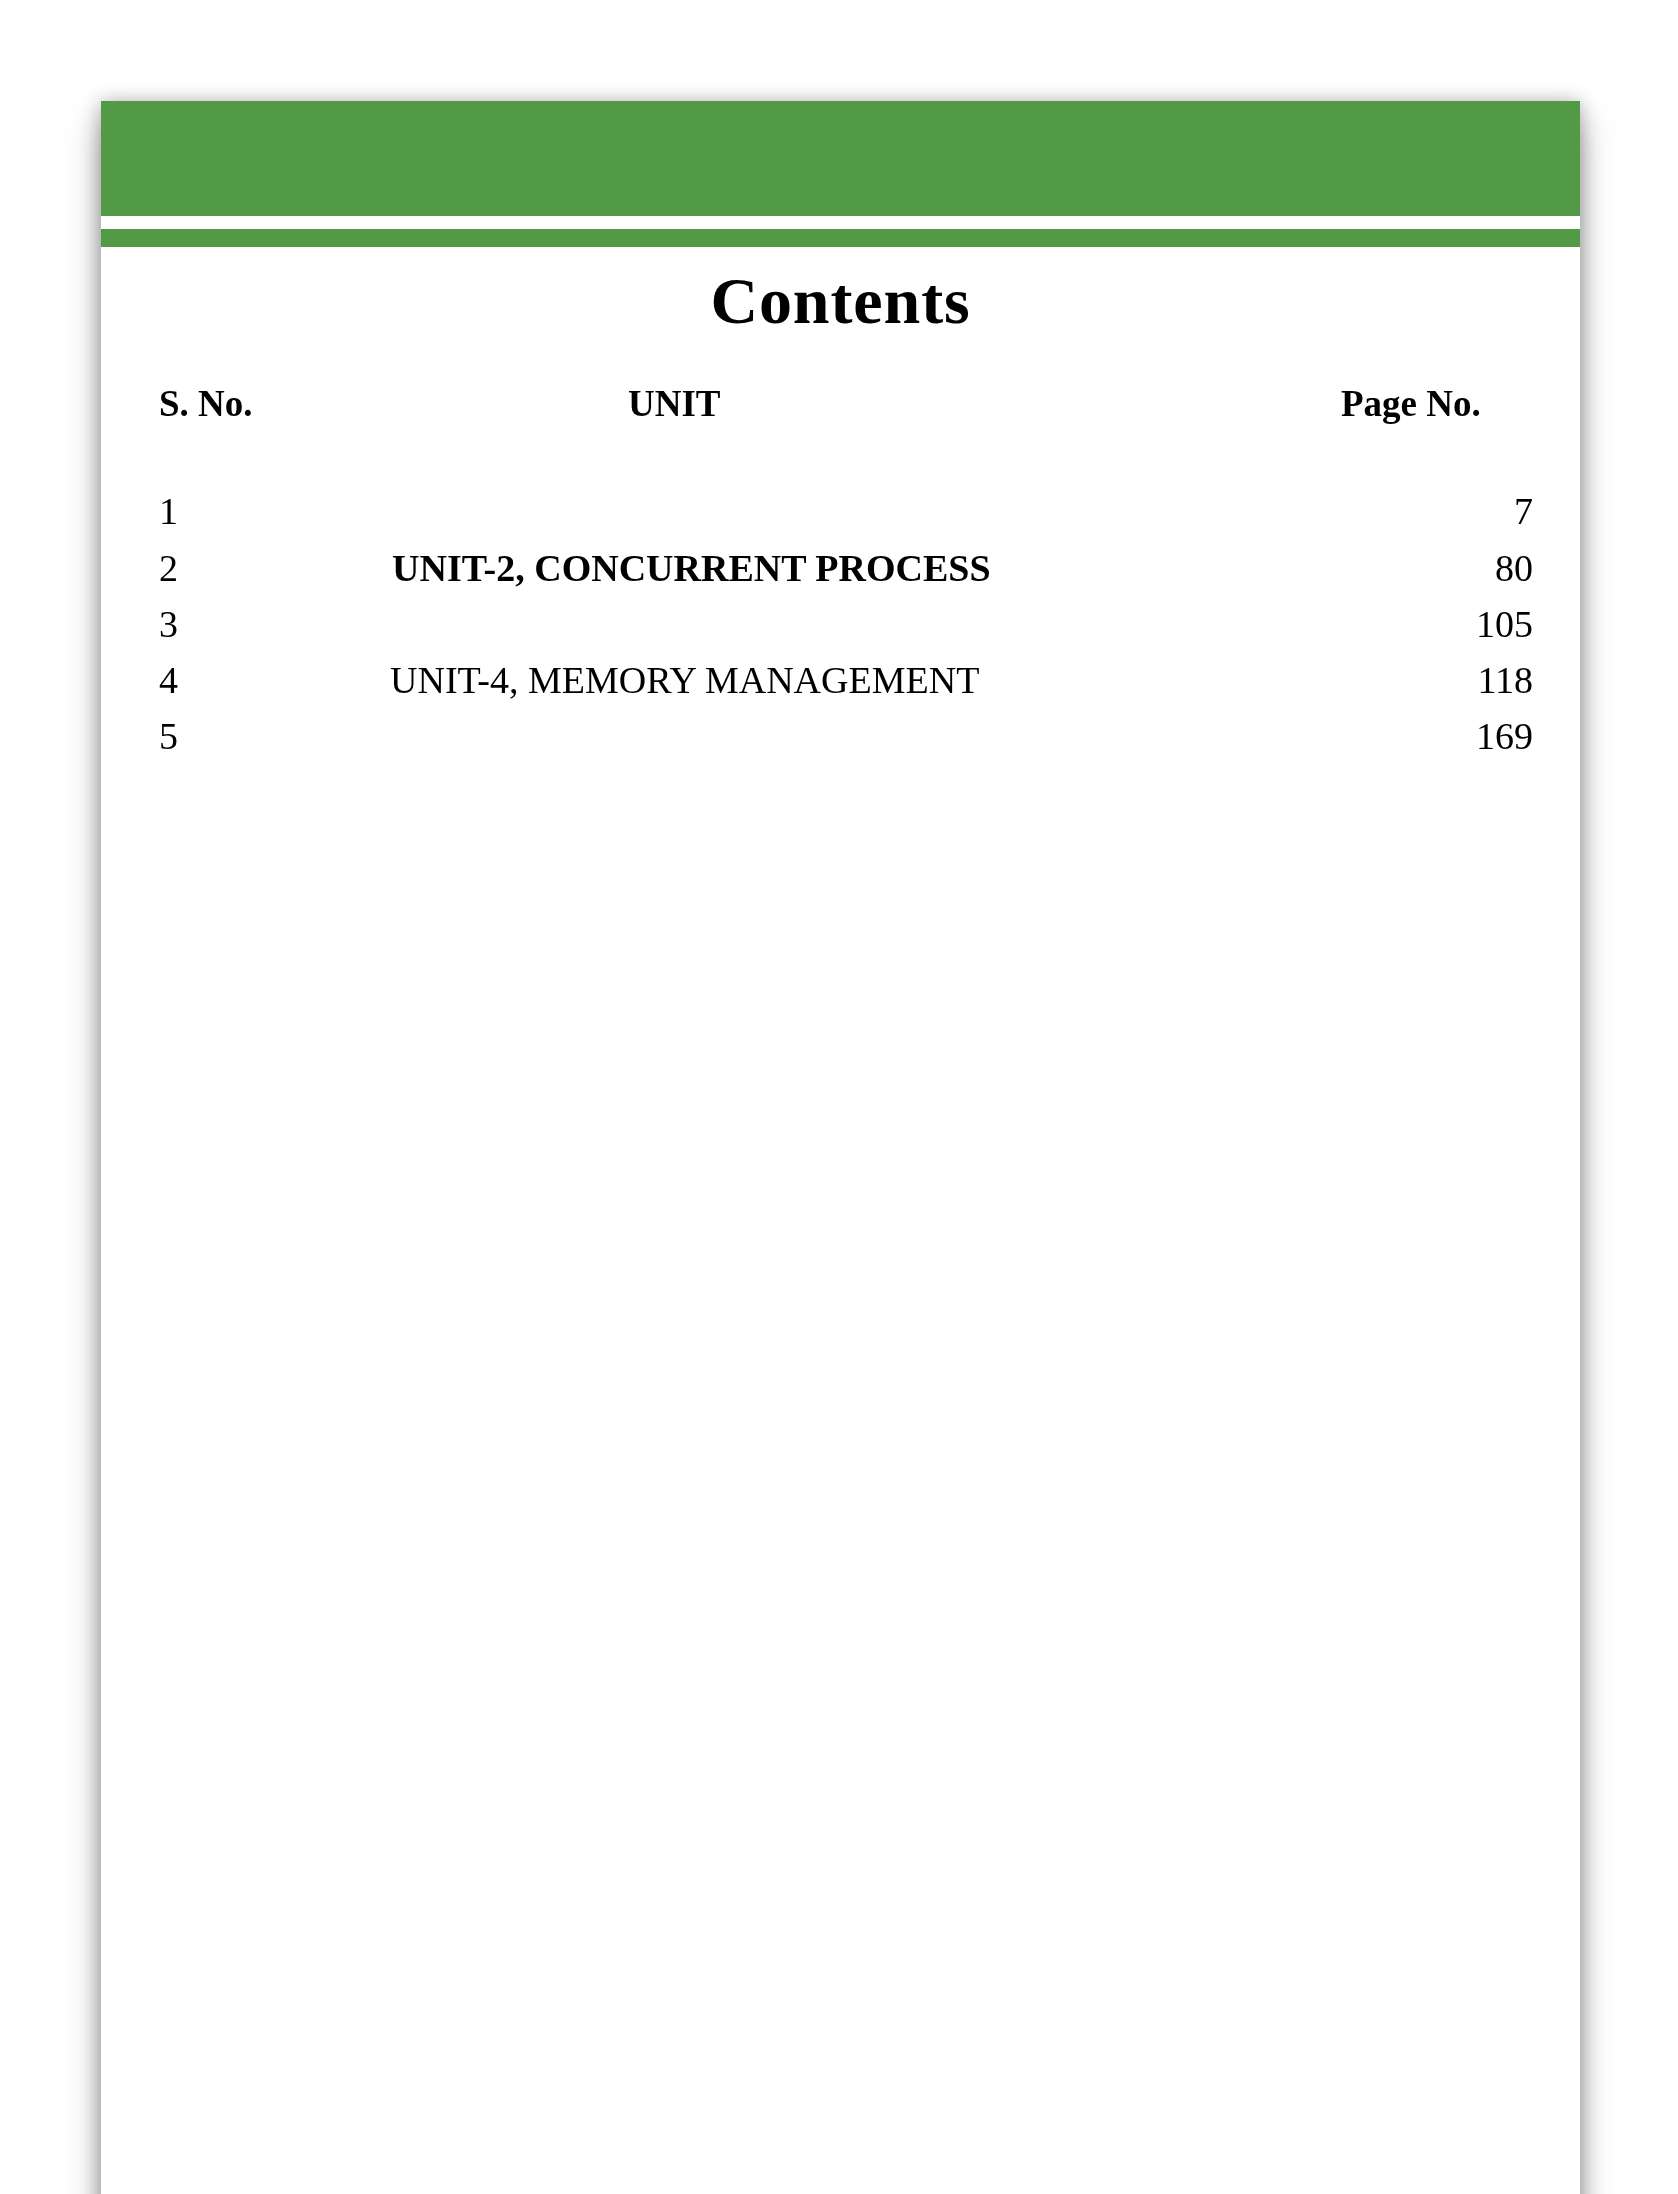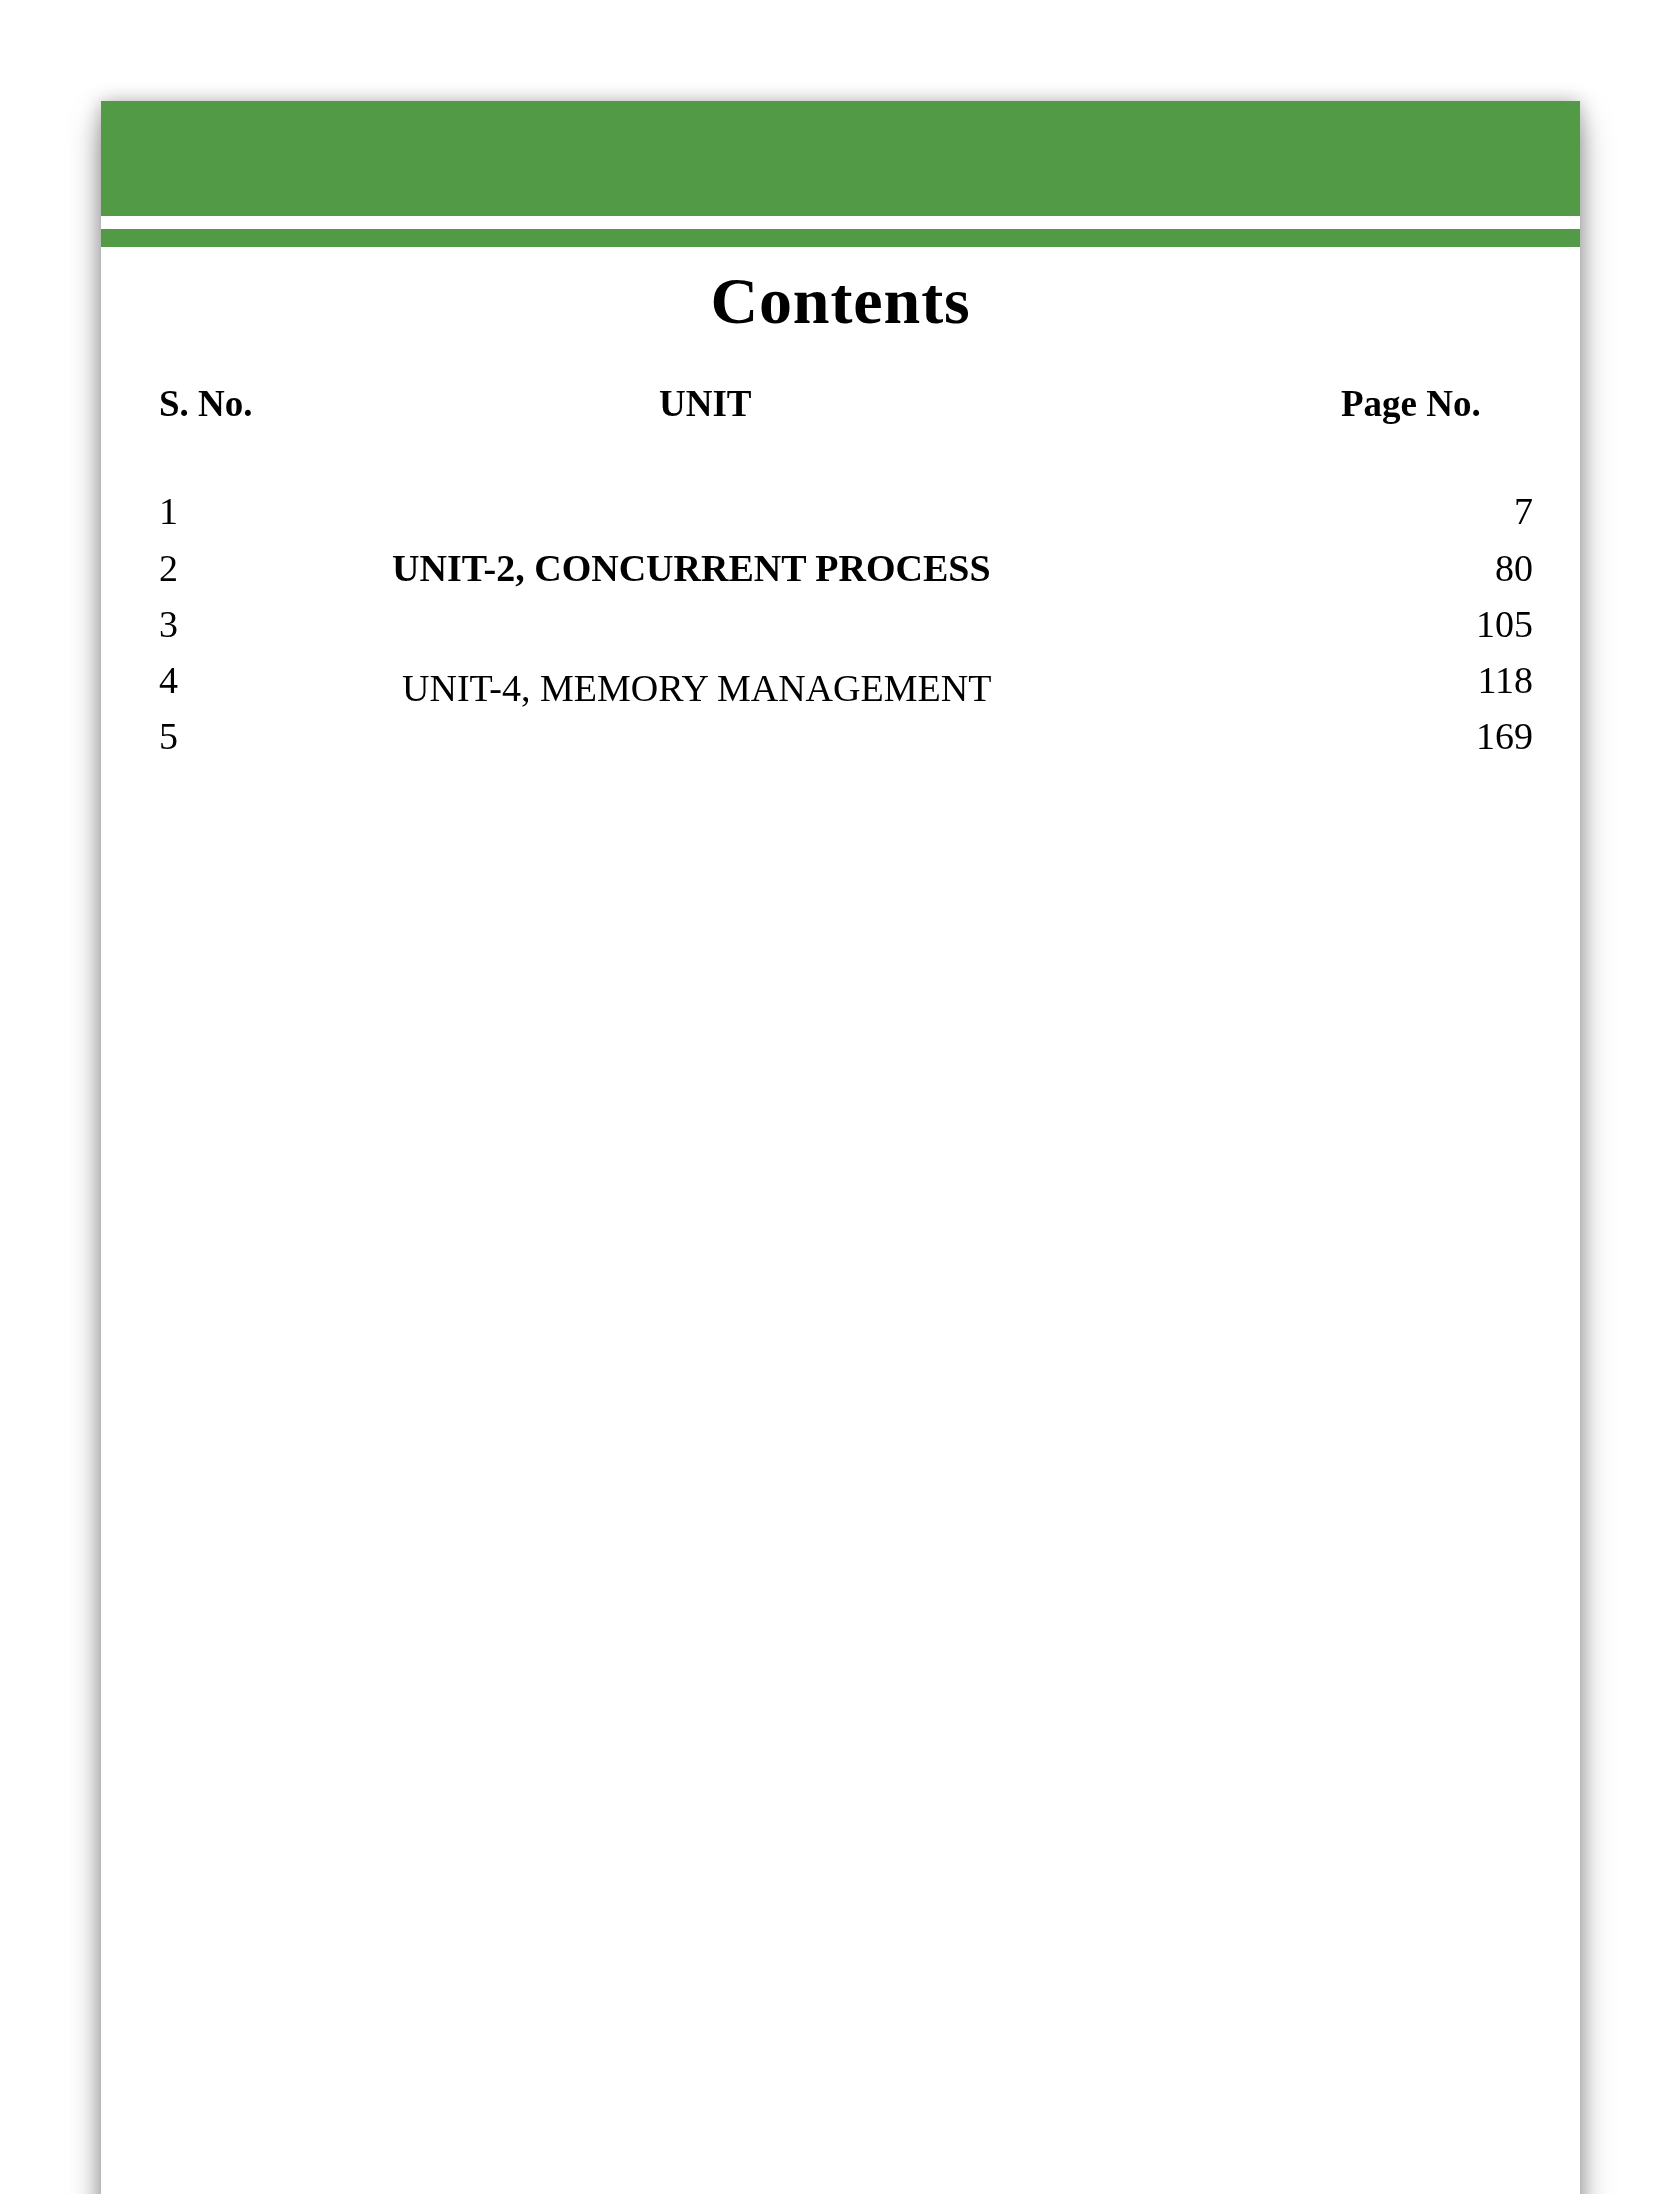--- a/index.html
+++ b/index.html
@@ -33,21 +33,21 @@
     color: #000;
     letter-spacing: 0.9px;
   }
   .hdr, .row {
     position: absolute; left: 0; width: 100%;
     font-family: "Liberation Serif", "DejaVu Serif", serif;
     color: #000;
   }
   .hdr { top: 281px; font-size: 37px; font-weight: bold; height: 44px; }
   .hdr .c-sno { position: absolute; left: 58px; }
-  .hdr .c-unit { position: absolute; left: 558px; }
+  .hdr .c-unit { position: absolute; left: 527px; }
   .hdr .c-page { position: absolute; left: 1240px; }
   .row { font-size: 38px; height: 48px; }
   .row .c-sno { position: absolute; left: 58px; }
   .row .c-unit { position: absolute; left: 303px; white-space: nowrap; }
   .row .c-page { position: absolute; right: 47px; text-align: right; }
 </style>
 </head>
 <body>
 
 <div class="page">
@@ -73,21 +73,21 @@
     <span class="c-page">80</span>
   </div>
 
   <div class="row" style="top:501px;">
     <span class="c-sno">3</span>
     <span class="c-page">105</span>
   </div>
 
   <div class="row" style="top:557px;">
     <span class="c-sno">4</span>
-    <span class="c-unit" style="left:301px;margin-top:8px;">UNIT-4, MEMORY MANAGEMENT</span>
+    <span class="c-unit" style="left:289px;">UNIT-4, MEMORY MANAGEMENT</span>
     <span class="c-page">118</span>
   </div>
 
   <div class="row" style="top:613px;">
     <span class="c-sno">5</span>
     <span class="c-page">169</span>
   </div>
 </div>
 
 

